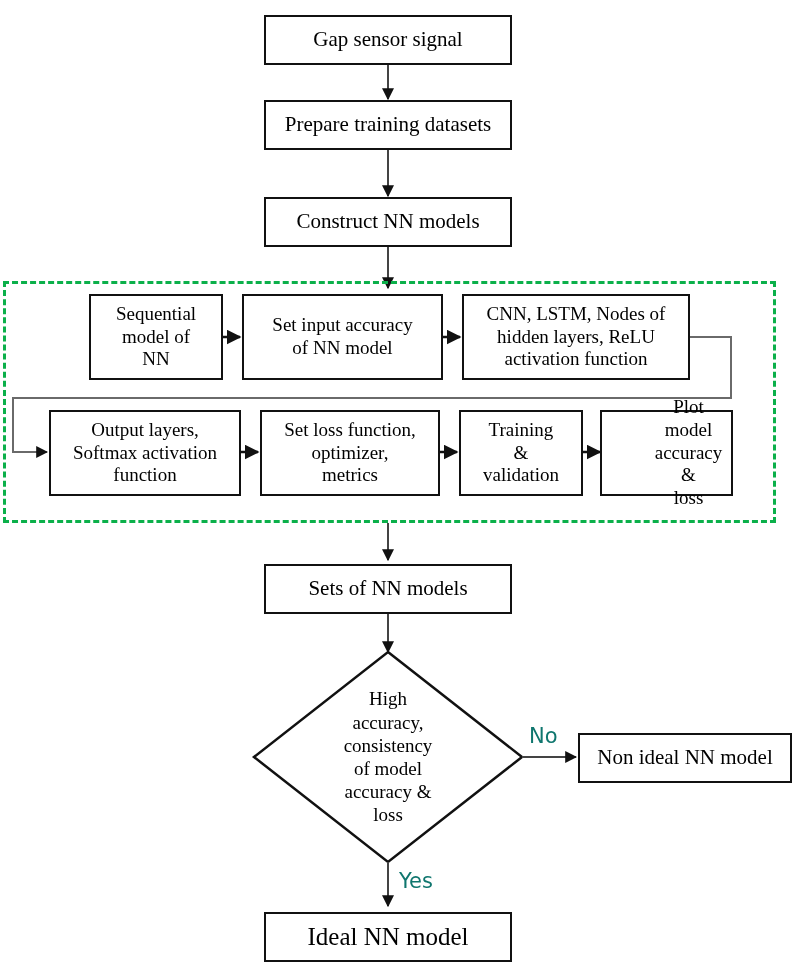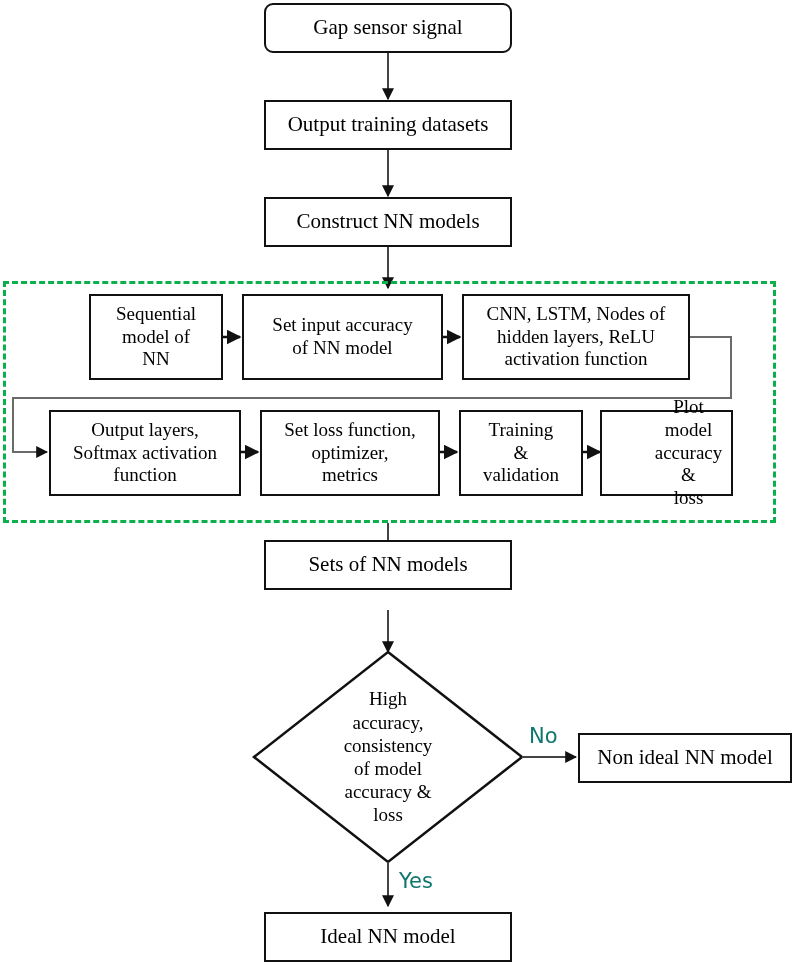--- a/index.html
+++ b/index.html
@@ -119,26 +119,26 @@
 
     <line x1="388" y1="610" x2="388" y2="652" stroke="#444444" stroke-width="2" marker-end="url(#arrow-dark)"></line>
 
     <polygon points="388,652 522,757 388,862 254,757" fill="#ffffff" stroke="#111111" stroke-width="2.5"></polygon>
 
     <line x1="522" y1="757" x2="576" y2="757" stroke="#444444" stroke-width="2" marker-end="url(#arrow-dark)"></line>
 
     <line x1="388" y1="862" x2="388" y2="906" stroke="#444444" stroke-width="2" marker-end="url(#arrow-dark)"></line>
   </svg>
 
-  <div class="node-box" style="left:264px; top:3px; width:248px; height:50px; font-size:21px;border-radius:9px;">
+  <div class="node-box" style="left:264px; top:15px; width:248px; height:50px; font-size:21px;">
     <span class="node-label">Gap sensor signal</span>
   </div>
 
   <div class="node-box" style="left:264px; top:100px; width:248px; height:50px; font-size:21px;">
-    <span class="node-label">Output training datasets</span>
+    <span class="node-label">Prepare training datasets</span>
   </div>
 
   <div class="node-box" style="left:264px; top:197px; width:248px; height:50px; font-size:21px;">
     <span class="node-label">Construct NN models</span>
   </div>
 
   <div class="node-box" style="left:89px; top:294px; width:134px; height:86px; font-size:19px;">
     <span class="node-label">Sequential
 model of
 NN</span>
@@ -172,38 +172,38 @@
 &amp;
 validation</span>
   </div>
 
   <div class="node-box" style="left:600px; top:410px; width:133px; height:86px; font-size:19px;padding-left:44px;">
     <span class="node-label">Plot model
 accuracy  &amp;
 loss</span>
   </div>
 
-  <div class="node-box" style="left:264px; top:540px; width:248px; height:50px; font-size:21px;">
+  <div class="node-box" style="left:264px; top:564px; width:248px; height:50px; font-size:21px;">
     <span class="node-label">Sets of NN models</span>
   </div>
 
   <div id="decision-node" style="left:254px; top:652px; width:268px; height:210px; font-size:19px;">
     <span class="node-label">High
 accuracy,
 consistency
 of model
 accuracy  &amp;
 loss</span>
   </div>
 
   <div class="node-box" style="left:578px; top:733px; width:214px; height:50px; font-size:21px;">
     <span class="node-label">Non ideal NN model</span>
   </div>
 
-  <div class="node-box" style="left:264px; top:912px; width:248px; height:50px; font-size:21px;">
+  <div class="node-box" style="left:264px; top:912px; width:248px; height:50px; font-size:25px;">
     <span class="node-label">Ideal NN model</span>
   </div>
 
   <div class="edge-label" style="left:529px; top:726px;">No</div>
 
   <div class="edge-label" style="left:399px; top:871px;">Yes</div>
 
 </div>
 
 </body></html>

